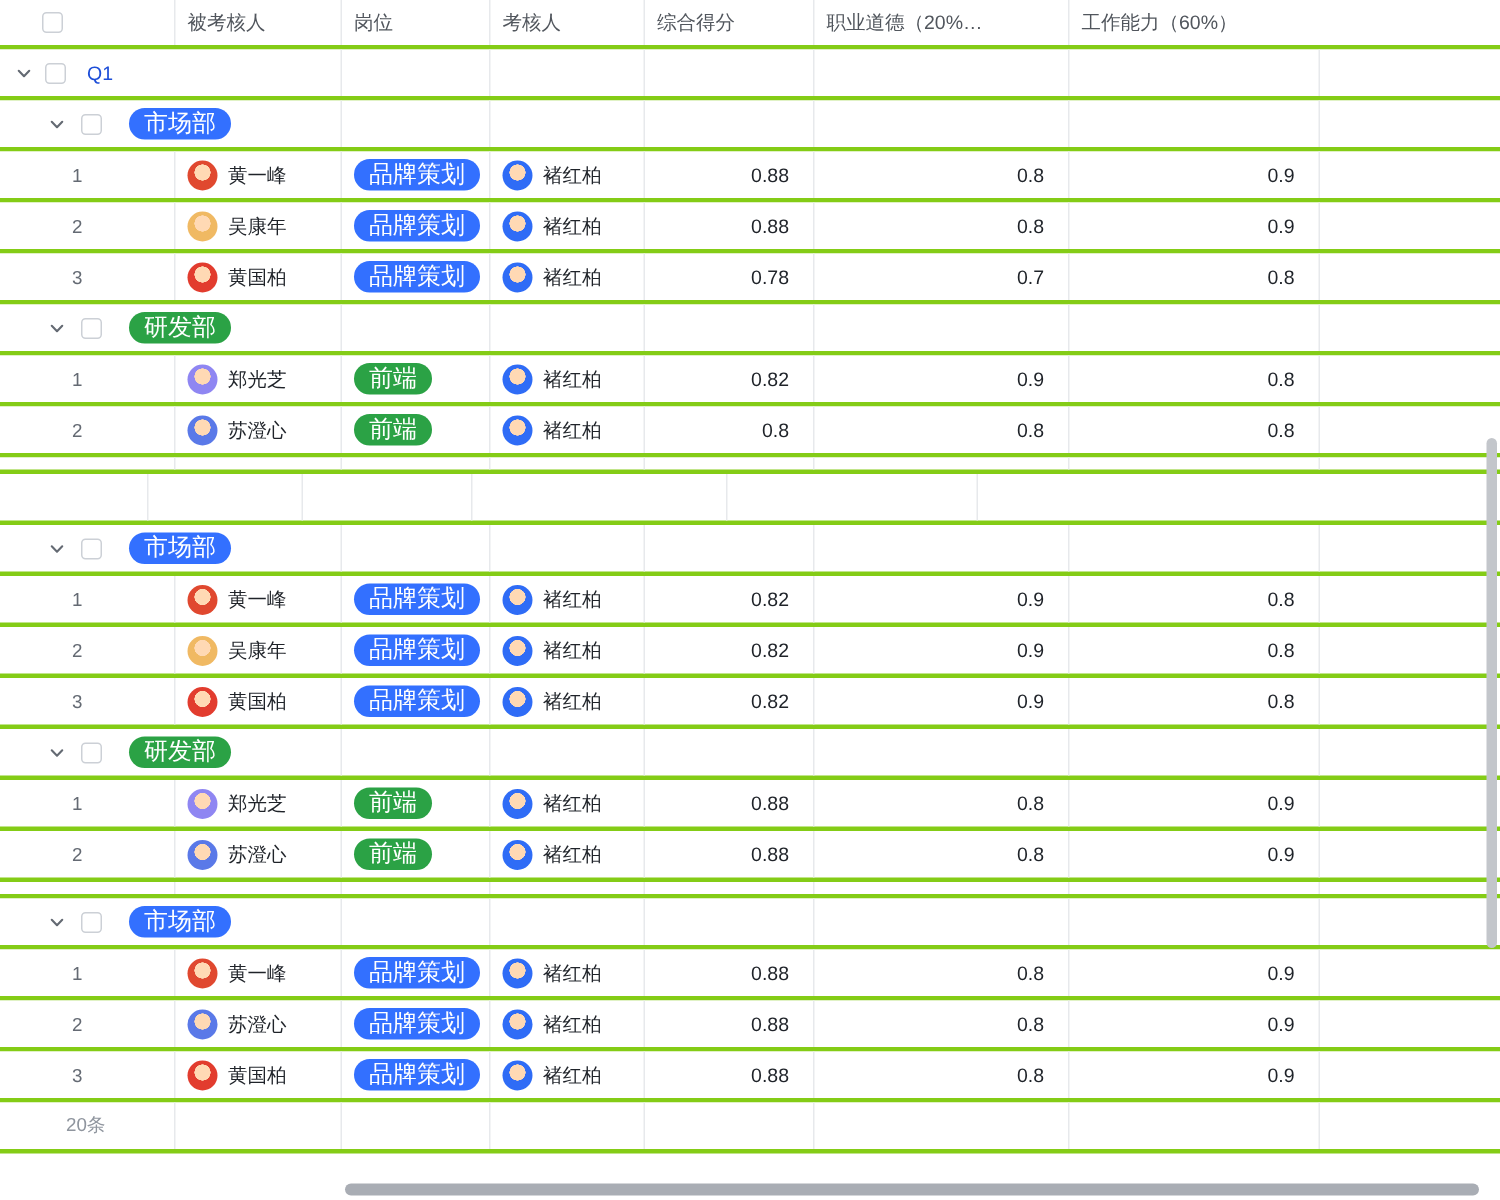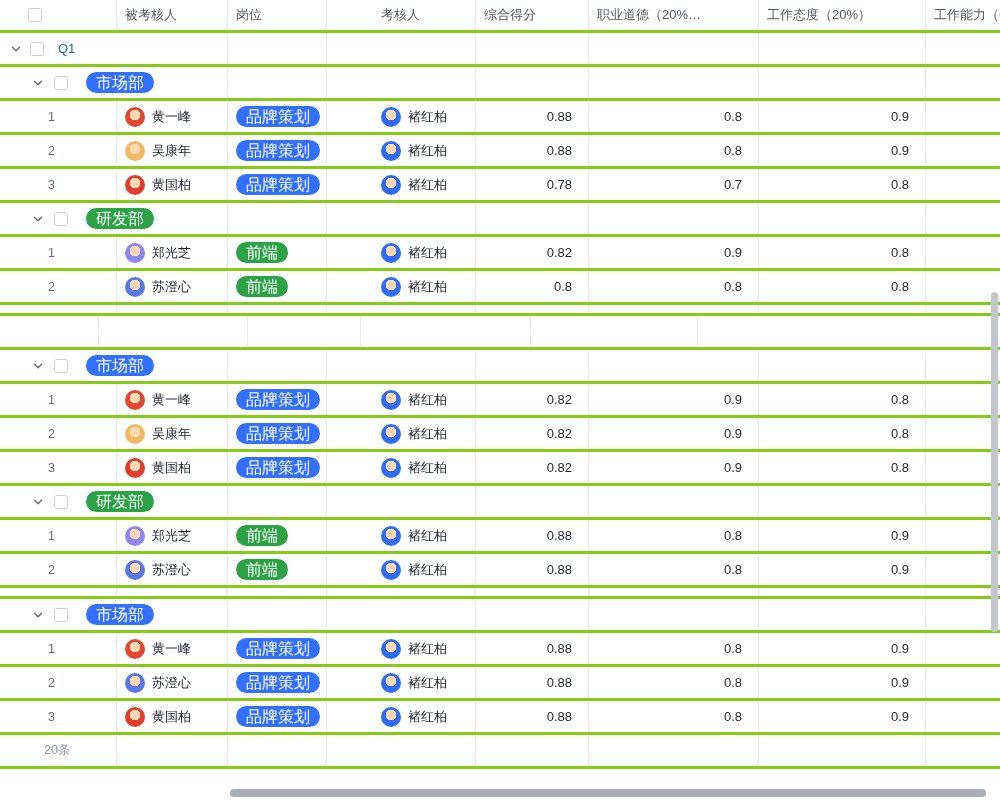--- a/index.html
+++ b/index.html
@@ -6,56 +6,55 @@
   html,body { width:1000px; height:800px; overflow:hidden; background:#fff; }
   body { position:relative; }
   .table { width:1000px; }
   .row { display:flex; height:34px; border-bottom:3px solid #84cc16; align-items:stretch; background:#fff; }
   .row.header { height:33px; }
   .row.spacer { height:11px; }
   .cell { display:flex; align-items:center; border-right:1px solid #e7e9ec; padding:0 8px; font-size:13px; color:#1f2329; overflow:hidden; white-space:nowrap; }
   .c0 { width:117px; }
   .c1 { width:111px; }
   .c2 { width:99px; }
-  .c3 { width:103px;margin-left:46px; }
+  .c3 { width:103px; }
   .c4 { width:113px; }
   .c5 { width:170px; }
   .c6 { width:167px; }
   .c7 { flex:1; border-right:none;text-align:right; }
   .span2 { width:228px; }
   .header .cell { color:#51565d; }
   .score { justify-content:flex-end; padding-right:16px;text-align:center; }
   .num { color:#646a73; padding-left:48px; font-size:12.5px; }
   .count { color:#8f959e; padding-left:44px; font-size:12.5px; }
   .cb { width:14px; height:14px; border:1px solid #ccd0d6; border-radius:3px; background:#fff; flex:none; }
   .hcb { margin-left:20px; }
   .chev { width:12px; height:12px; flex:none; display:flex; align-items:center; justify-content:center; }
   .gfirst { padding-left:10px; gap:8px; }
   .sfirst { padding-left:32px; gap:10px; }
-  .glabel { margin-left:6px; font-weight:500; color:#0f766e; }
+  .glabel { margin-left:6px; font-weight:500; color:#1d4ed8; }
   .pill { color:#fff; font-size:16px; line-height:17px; padding:2px 10px; border-radius:11px; flex:none; }
   .sfirst .pill { margin-left:8px; }
   .avatar { width:20px; height:20px; border-radius:50%; flex:none; margin-right:7px; }
   .hthumb { position:absolute; left:230px; right:14px; bottom:3px; height:8px; border-radius:4px; background:#a9adb4; }
   .vthumb { position:absolute; right:2px; top:292px; width:7px; height:340px; border-radius:4px; background:#c3c6cb; }
 </style>
 </head>
 <body>
 
 <div class="table">
   <div class="row header">
     <div class="cell c0">
         <span class="cb hcb"></span>
       </div>
     <div class="cell c1">被考核人</div>
     <div class="cell c2">岗位</div>
     <div class="cell c3">考核人</div>
     <div class="cell c4">综合得分</div>
     <div class="cell c5">职业道德（20%…</div>
-    <div class="cell c6">工作态度（20%）</div>
     <div class="cell c7">工作能力（60%）</div>
   </div>
   <div>
       <div class="row">
         <div class="cell span2 gfirst">
           <span class="chev">
             <svg width="12" height="12" viewBox="0 0 12 12">
               <path d="M2.5 4.2 L6 7.8 L9.5 4.2" fill="none" stroke="#646a73" stroke-width="1.4" stroke-linecap="round" stroke-linejoin="round"></path>
             </svg>
           </span>

